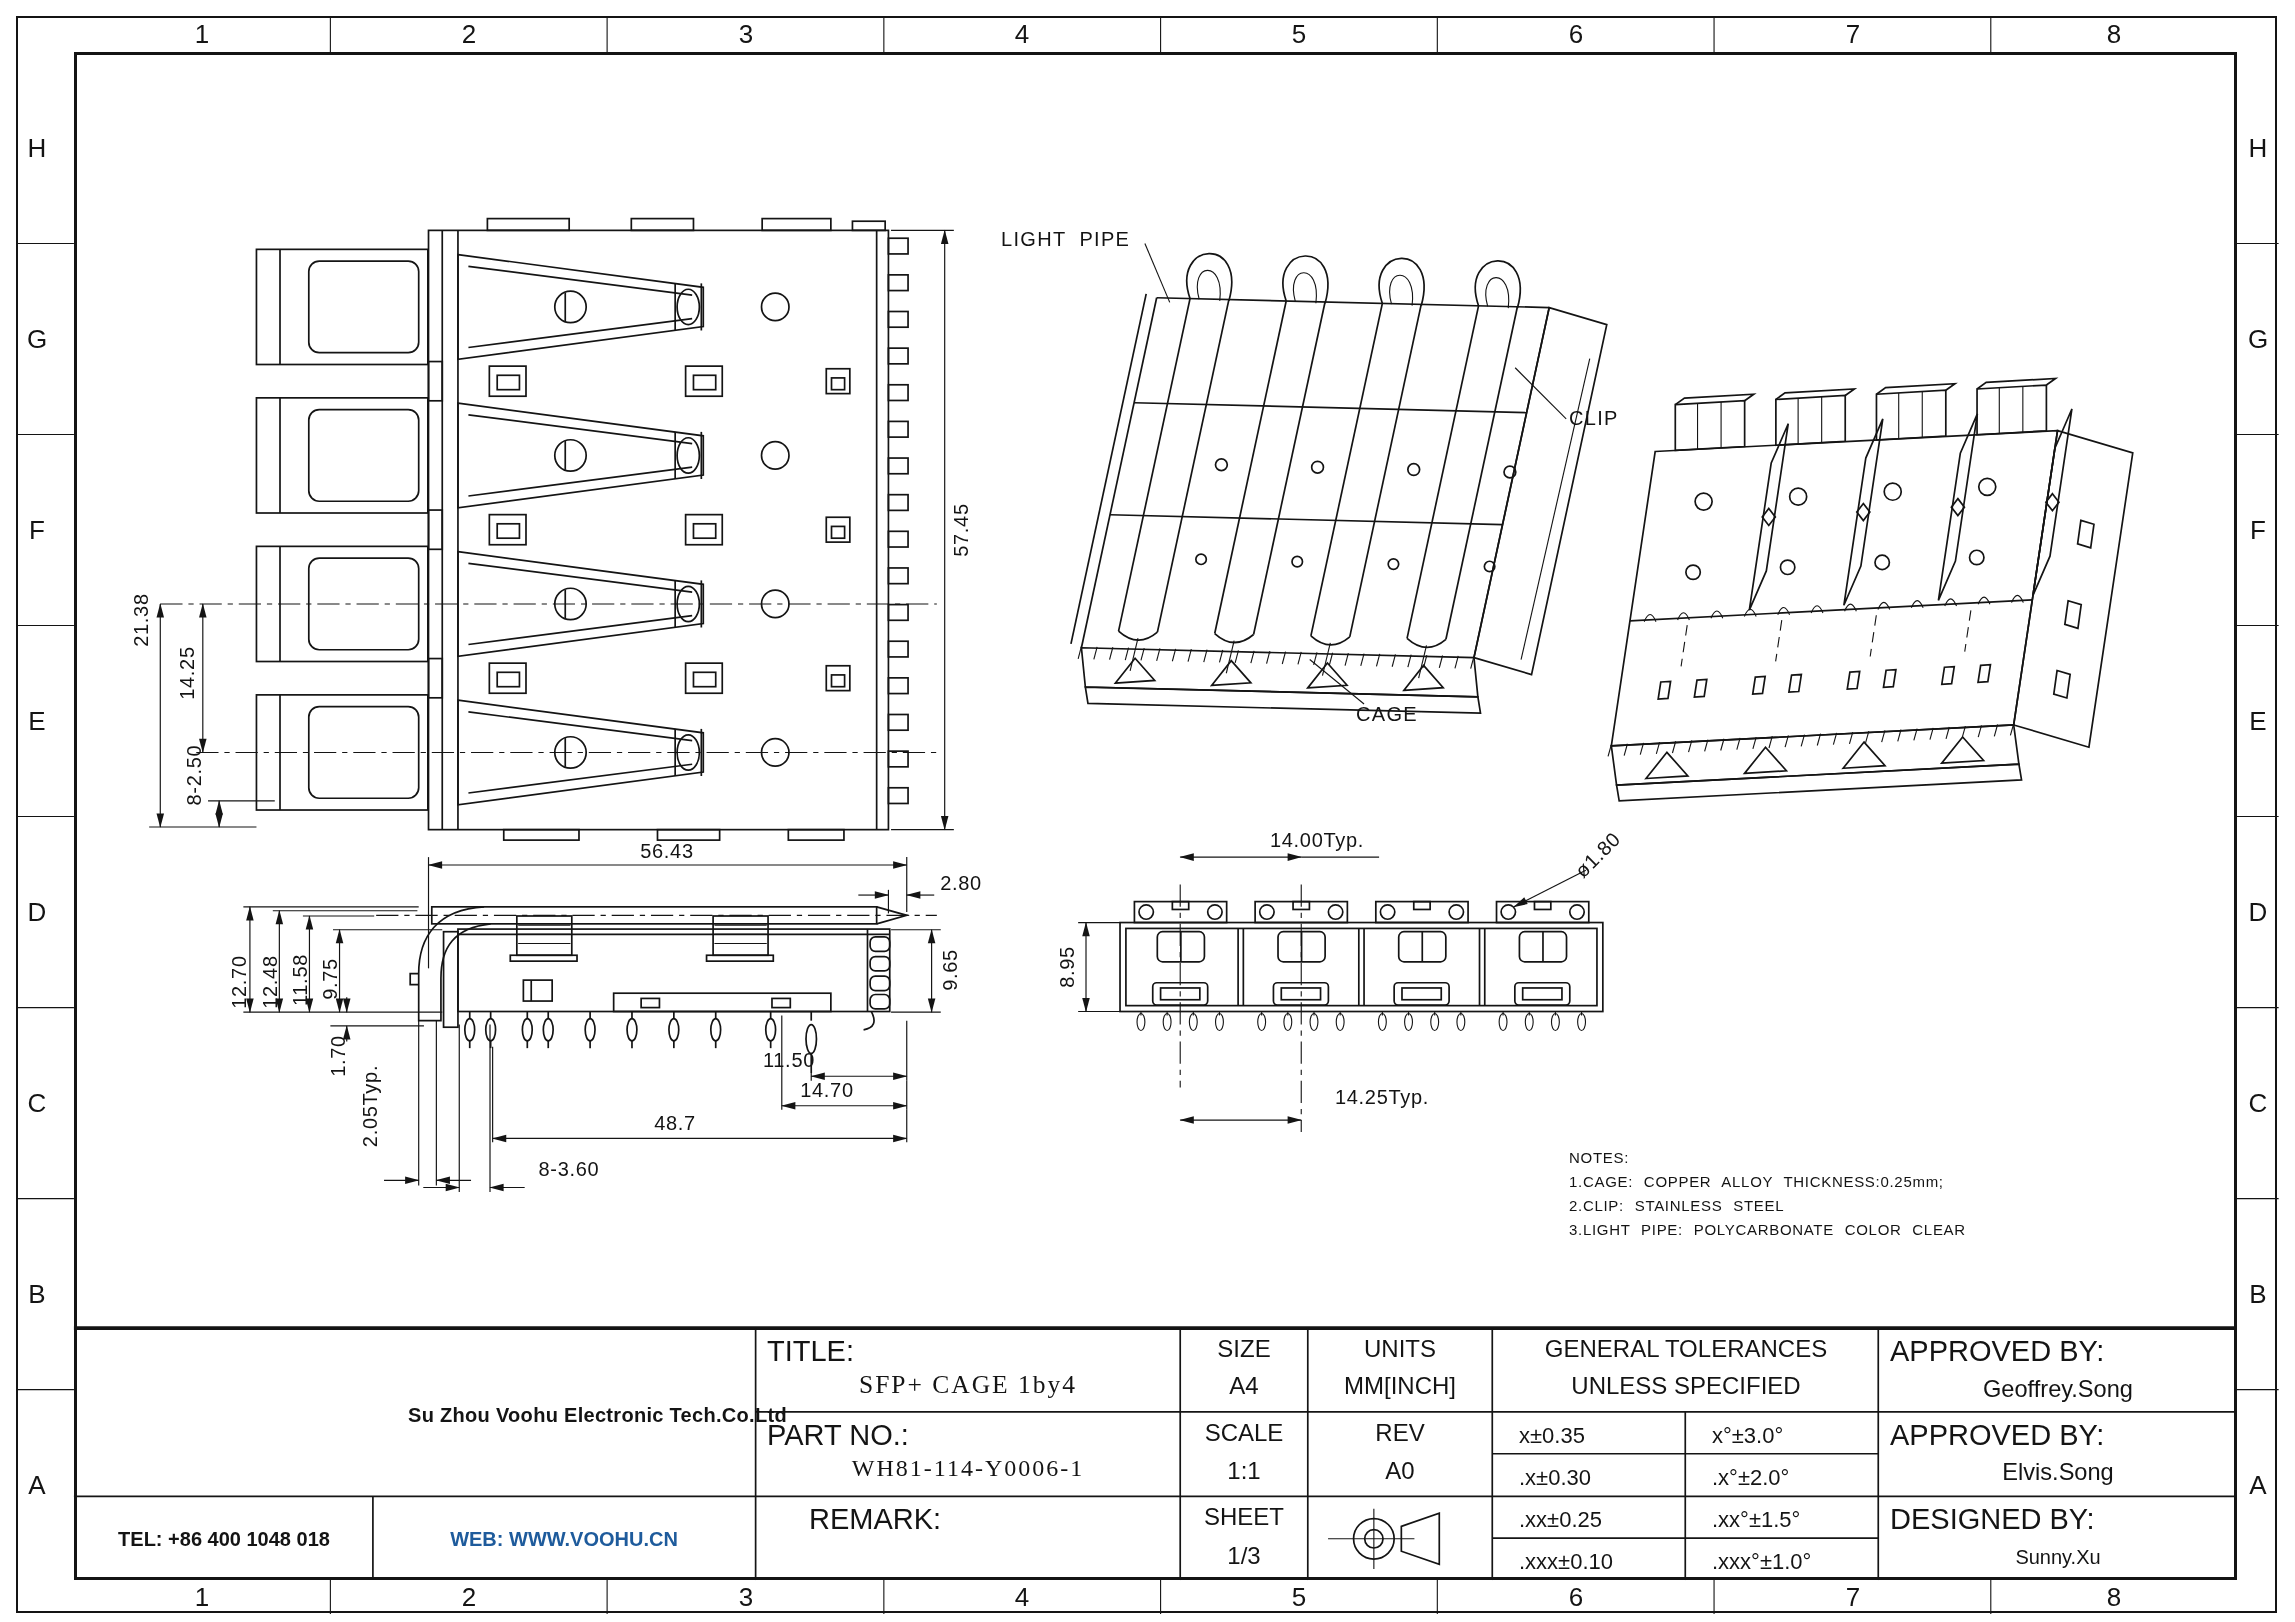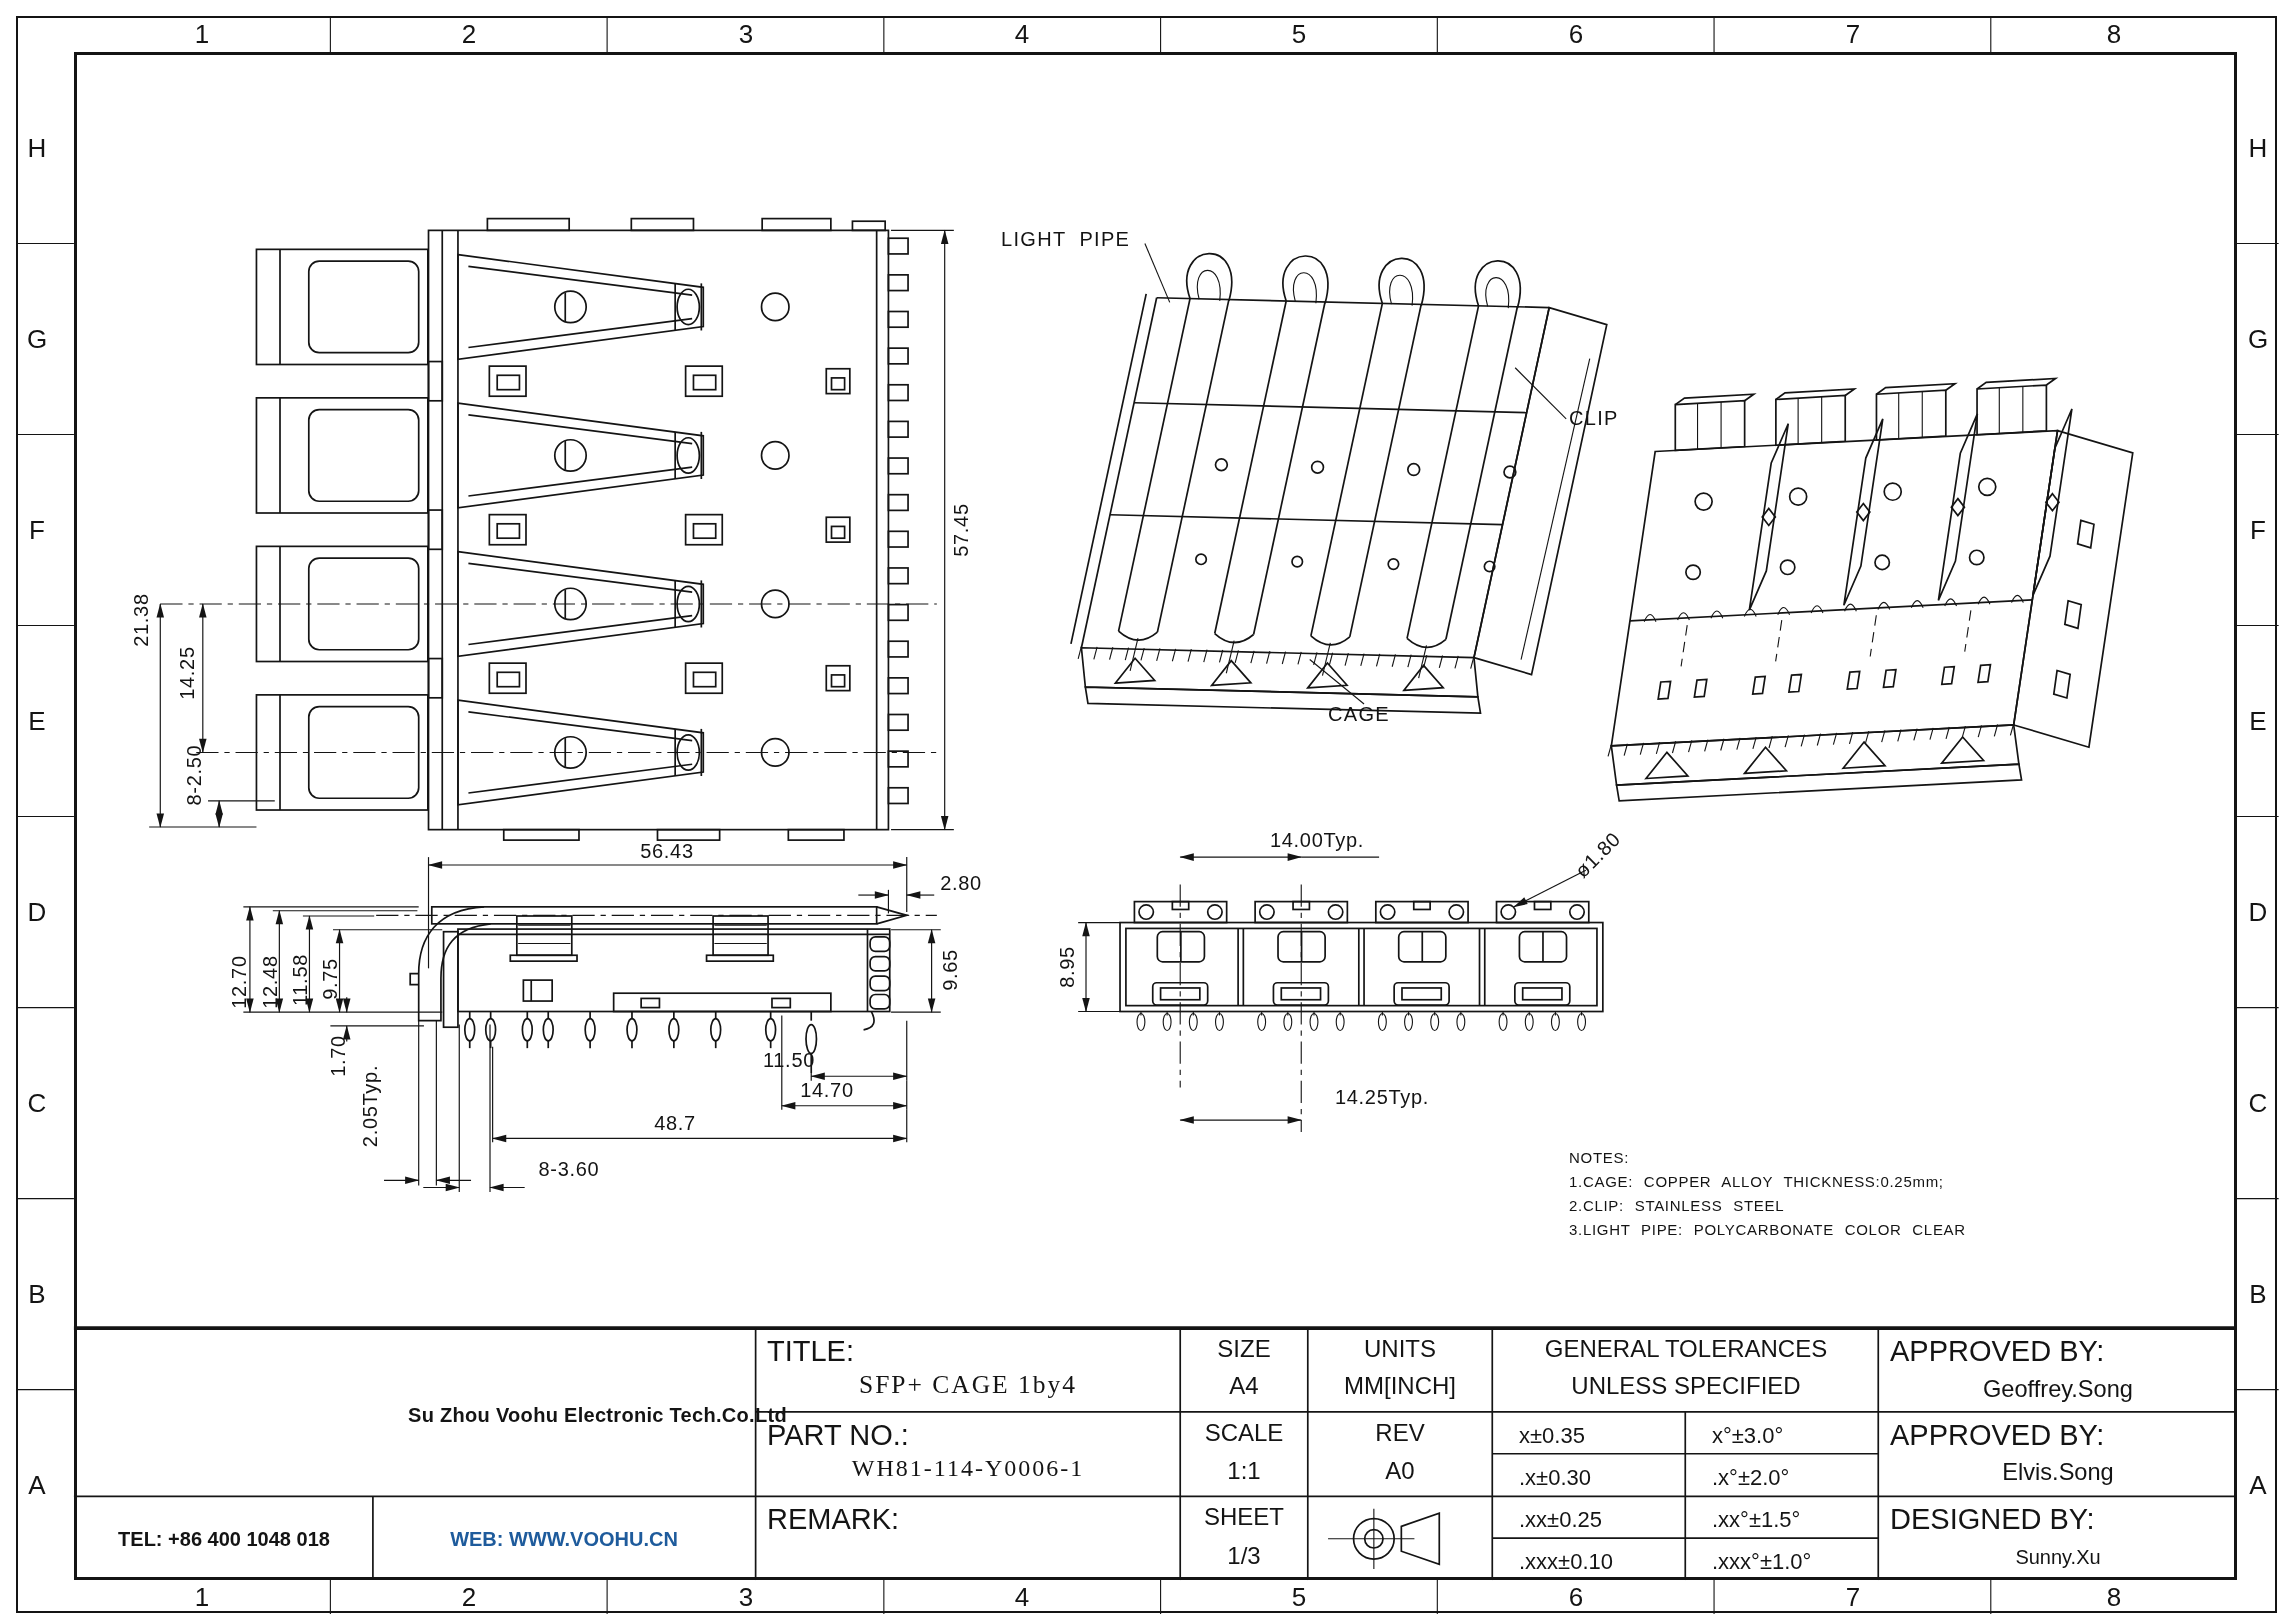--- a/index.html
+++ b/index.html
@@ -668,21 +668,21 @@
       </g>
     </g>
   </svg>
 
   <div class="border-outer"></div>
   <div class="border-inner"></div>
 
 
   <div class="cad raw" style="left:1001px;top:228px">LIGHT PIPE</div>
   <div class="cad raw" style="left:1569px;top:407px">CLIP</div>
-  <div class="cad raw" style="left:1328px;top:703px">CAGE</div>
+  <div class="cad raw" style="left:1356px;top:703px">CAGE</div>
 
   <div class="cad rot" style="left:961px;top:530px">57.45</div>
   <div class="cad rot" style="left:141px;top:620px">21.38</div>
   <div class="cad rot" style="left:187px;top:673px">14.25</div>
   <div class="cad rot" style="left:194px;top:775px">8-2.50</div>
 
   <div class="cad" style="left:667px;top:851px">56.43</div>
   <div class="cad" style="left:961px;top:883px">2.80</div>
   <div class="cad rot" style="left:239px;top:982px">12.70</div>
   <div class="cad rot" style="left:270px;top:982px">12.48</div>
@@ -705,21 +705,21 @@
     <div>NOTES:</div>
   <div>1.CAGE: COPPER ALLOY THICKNESS:0.25mm;</div>
       <div>2.CLIP: STAINLESS STEEL</div>
       <div>3.LIGHT PIPE: POLYCARBONATE COLOR CLEAR</div>
     </div>
 
   <div class="tb-label" style="left:767px;top:1335px">TITLE:</div>
   <div class="tb-serif" style="left:968px;top:1385px">SFP+ CAGE 1by4</div>
   <div class="tb-label" style="left:767px;top:1419px">PART NO.:</div>
   <div class="tb-serif" style="left:968px;top:1468px;font-size:24px">WH81-114-Y0006-1</div>
-  <div class="tb-label" style="left:767px;top:1503px">REMARK:</div>
+  <div class="tb-label" style="left:809px;top:1503px">REMARK:</div>
 
   <div class="tb-center" style="left:1244px;top:1349px">SIZE</div>
   <div class="tb-center" style="left:1244px;top:1386px">A4</div>
   <div class="tb-center" style="left:1244px;top:1433px">SCALE</div>
   <div class="tb-center" style="left:1244px;top:1471px">1:1</div>
   <div class="tb-center" style="left:1244px;top:1517px">SHEET</div>
   <div class="tb-center" style="left:1244px;top:1556px">1/3</div>
 
   <div class="tb-center" style="left:1400px;top:1349px">UNITS</div>
   <div class="tb-center" style="left:1400px;top:1386px">MM[INCH]</div>

